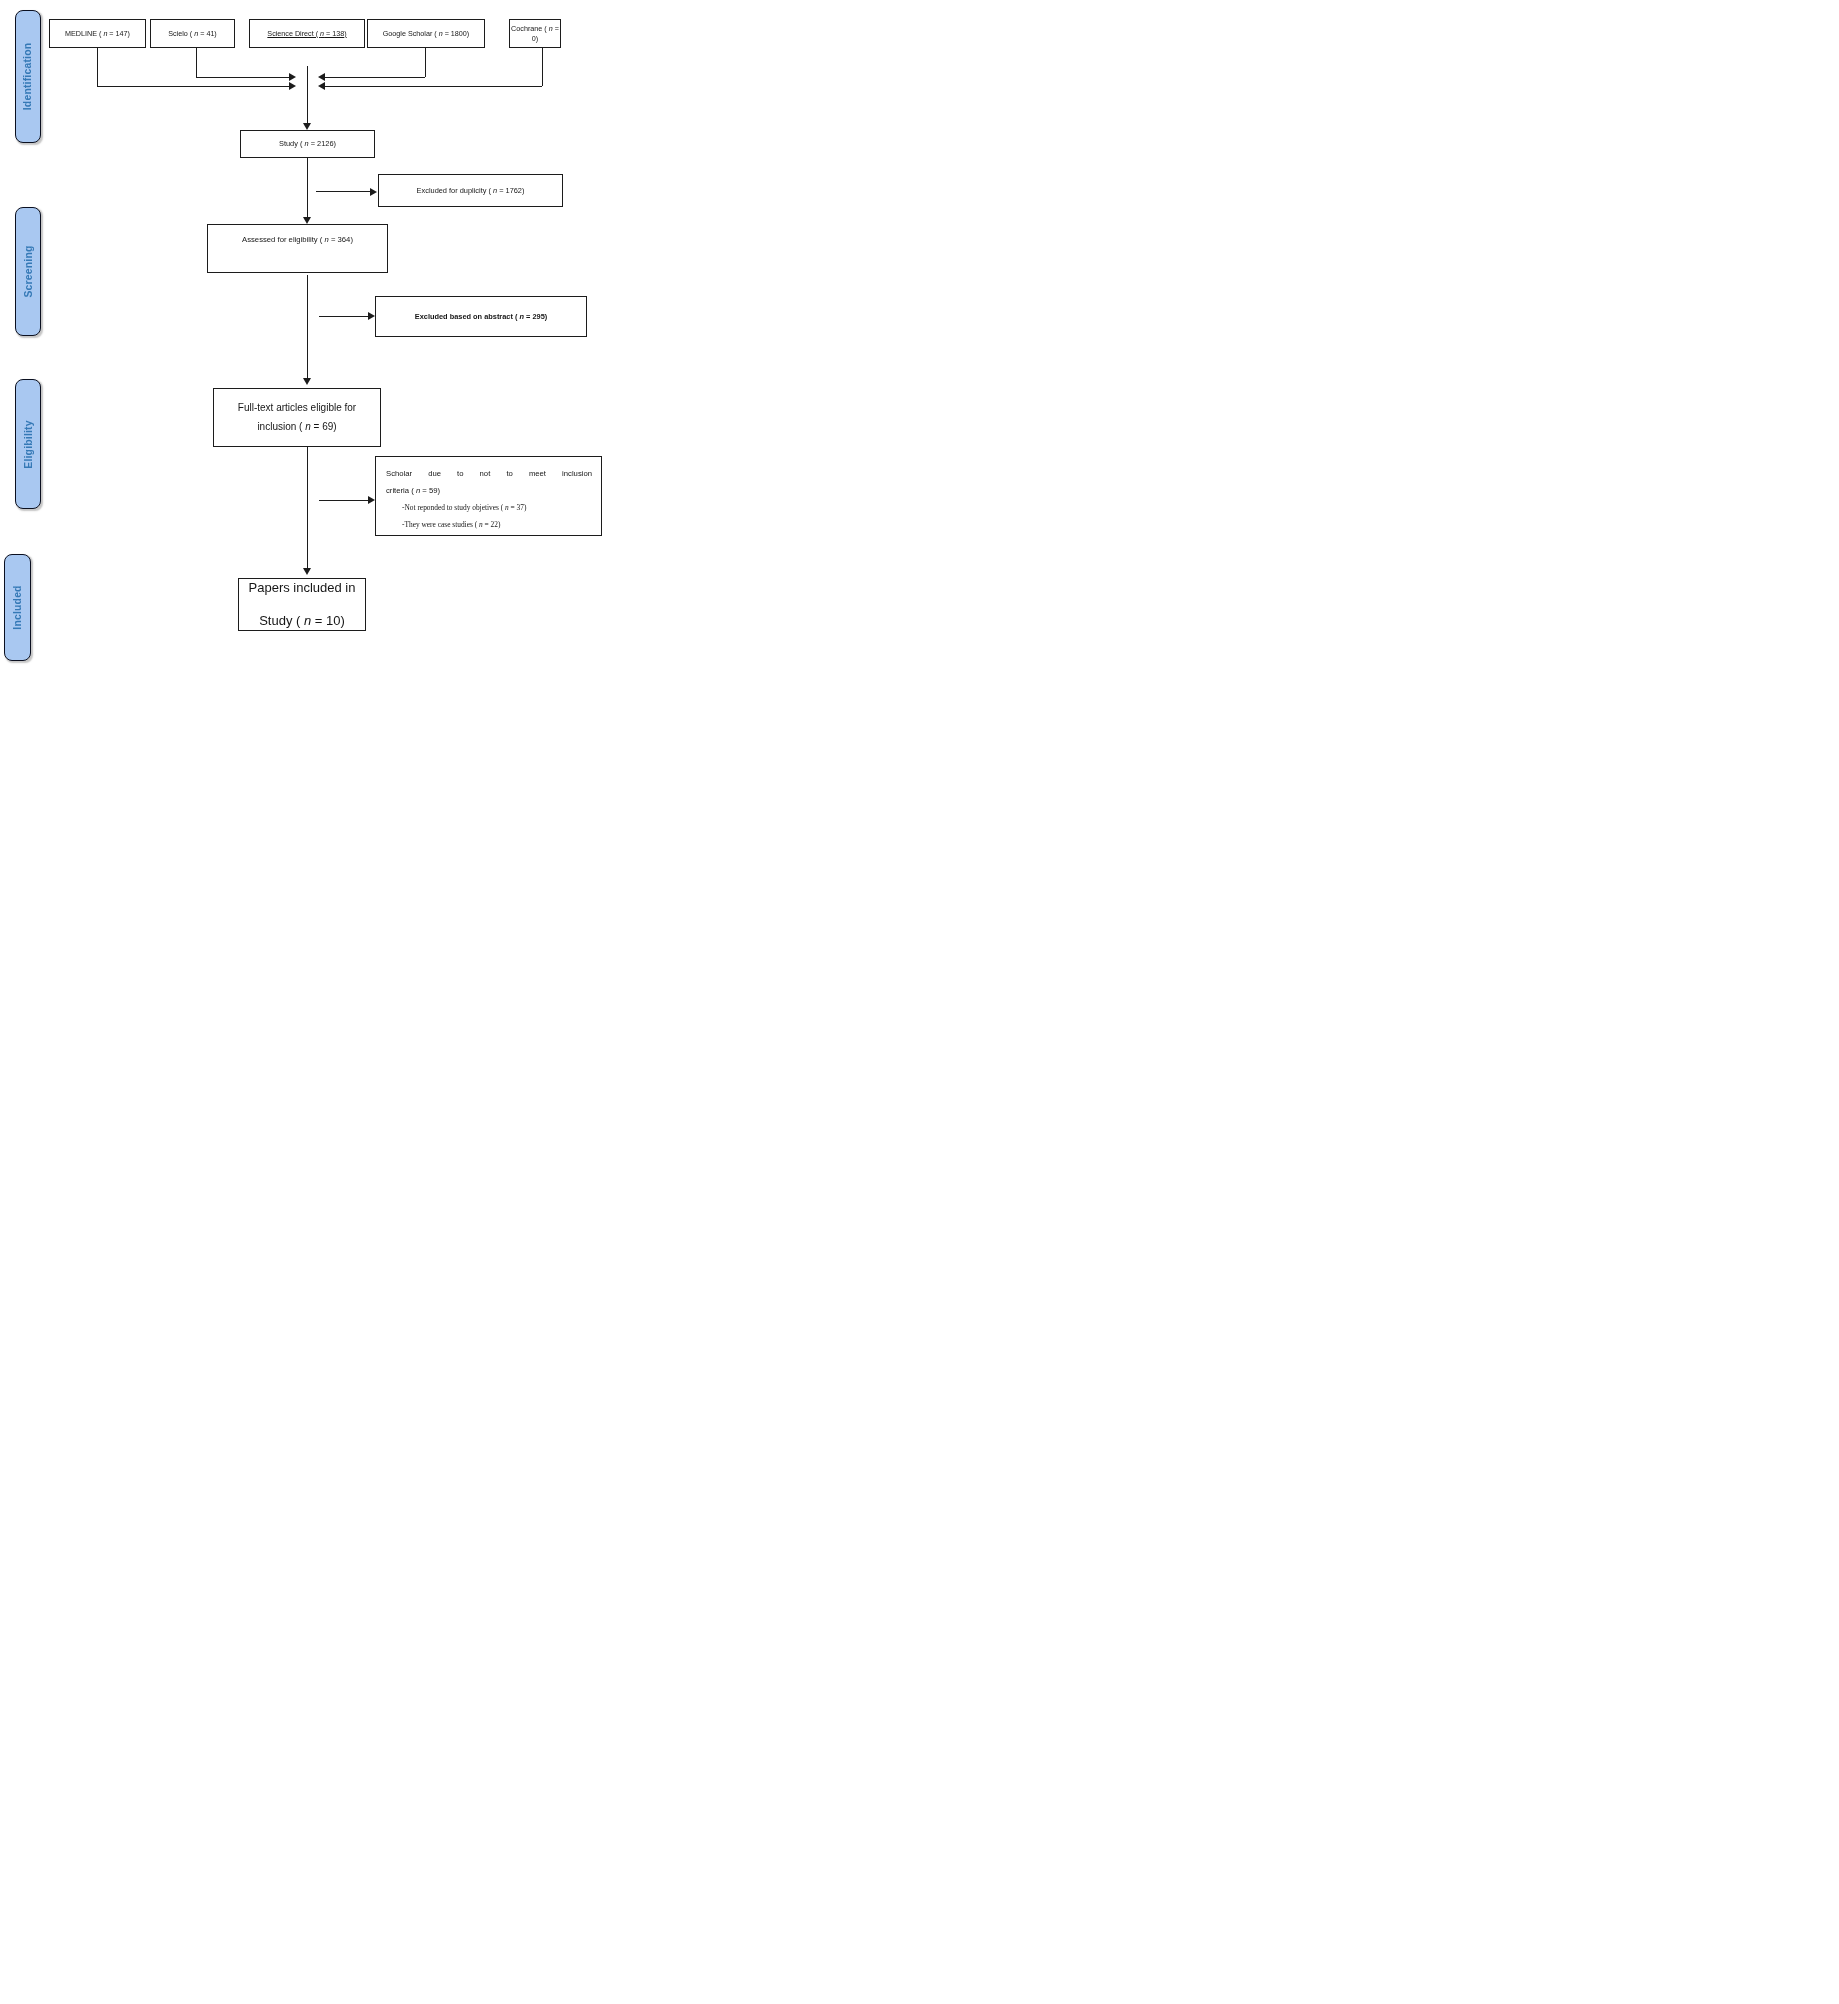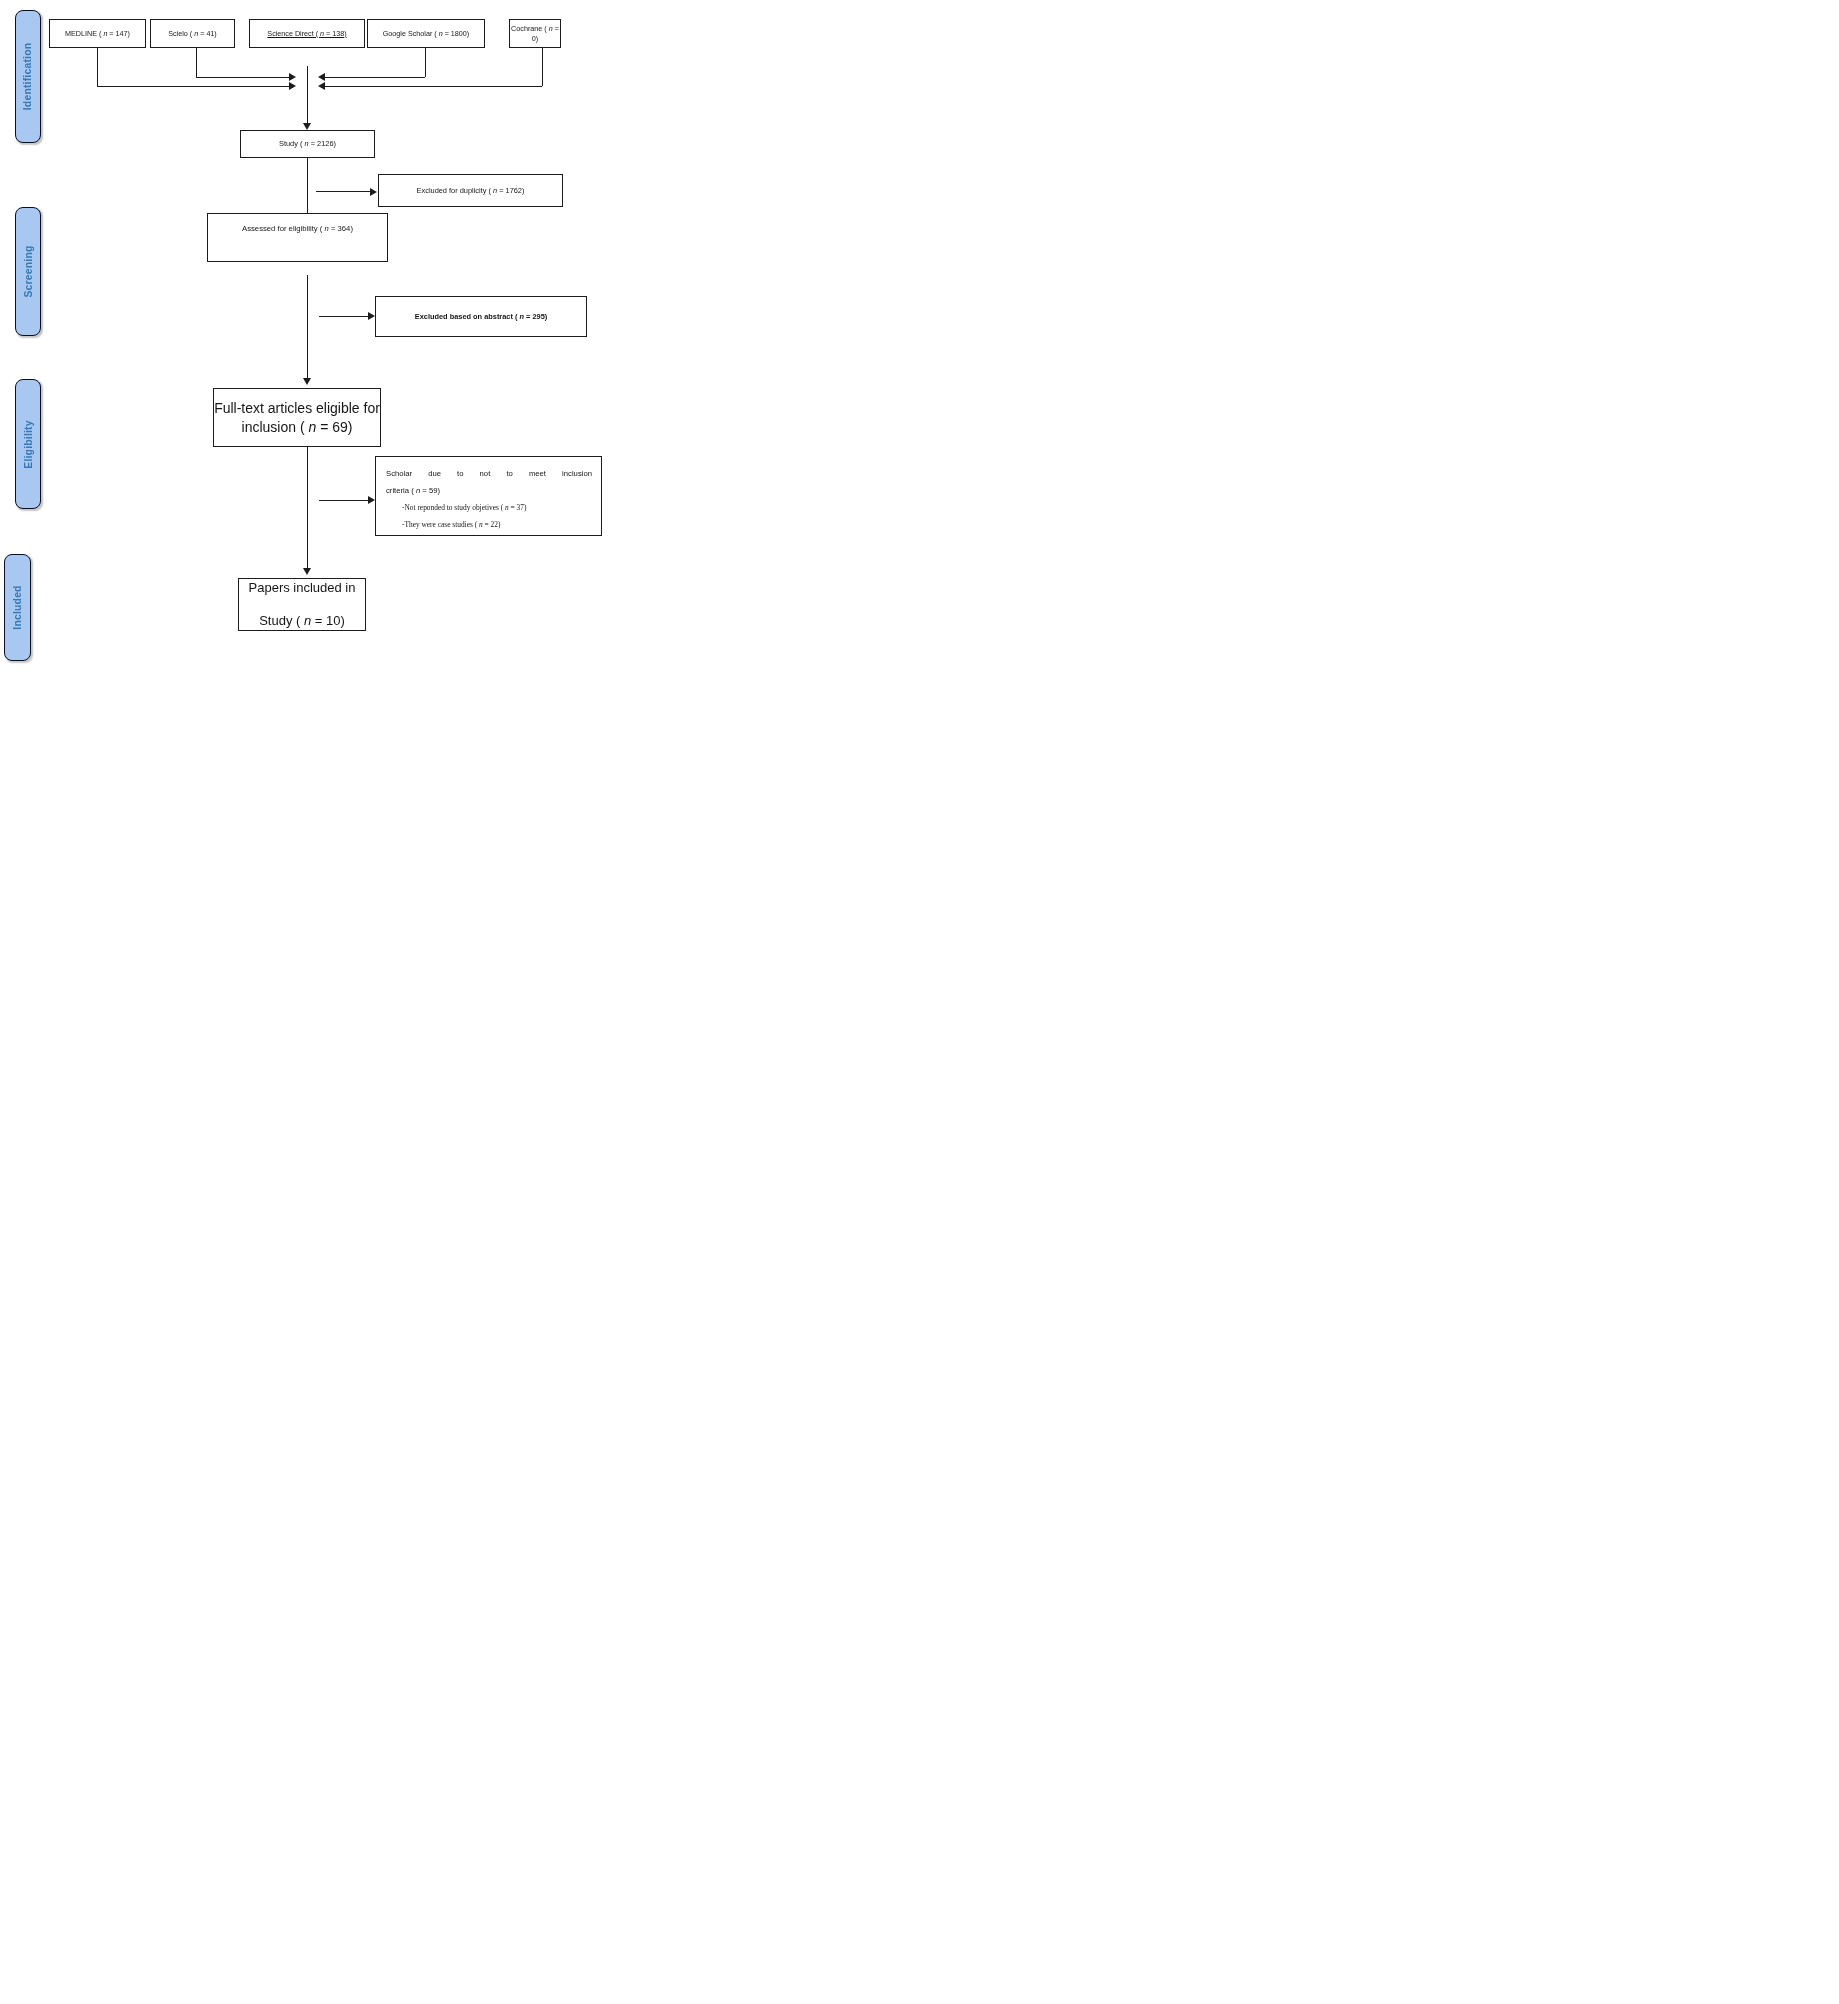--- a/index.html
+++ b/index.html
@@ -103,34 +103,34 @@
 
   <div class="vline" style="left:307px; top:158px; height:60px;"></div>
   <div class="arr-d" style="left:303px; top:217px;"></div>
   <div class="hline" style="left:316px; top:191px; width:55px;"></div>
   <div class="arr-r" style="left:370px; top:188px;"></div>
 
   <div class="fbox" style="left:378px; top:174px; width:185px; height:33px;">
     <span><span>Excluded for duplicity ( </span><i>n</i><span> = 1762)</span></span>
   </div>
 
-  <div class="fbox top-align" style="left:207px; top:213px; width:181px; height:49px;">
+  <div class="fbox top-align" style="left:207px; top:224px; width:181px; height:49px;">
     <span><span>Assessed for eligibility ( </span><i>n</i><span> = 364)</span></span>
   </div>
 
   <div class="vline" style="left:307px; top:275px; height:104px;"></div>
   <div class="arr-d" style="left:303px; top:378px;"></div>
   <div class="hline" style="left:319px; top:316px; width:50px;"></div>
   <div class="arr-r" style="left:368px; top:312px;"></div>
 
   <div class="fbox" style="left:375px; top:296px; width:212px; height:41px;font-weight:bold;">
     <span><span>Excluded based on abstract ( </span><i>n</i><span> = 295)</span></span>
   </div>
 
-  <div class="fbox two-line" style="left:213px; top:388px; width:168px; height:59px; font-size:14px;">
+  <div class="fbox two-line" style="left:213px; top:388px; width:168px; height:59px; font-size:10px;">
     <div class="ln">Full-text articles eligible for</div>
     <div class="ln"><span>inclusion ( </span><i>n</i><span> = 69)</span></div>
   </div>
 
   <div class="vline" style="left:307px; top:447px; height:121px;"></div>
   <div class="arr-d" style="left:303px; top:568px;"></div>
   <div class="hline" style="left:319px; top:500px; width:50px;"></div>
   <div class="arr-r" style="left:368px; top:496px;"></div>
 
   <div class="fbox criteria" style="left:375px; top:456px; width:227px; height:80px;">

